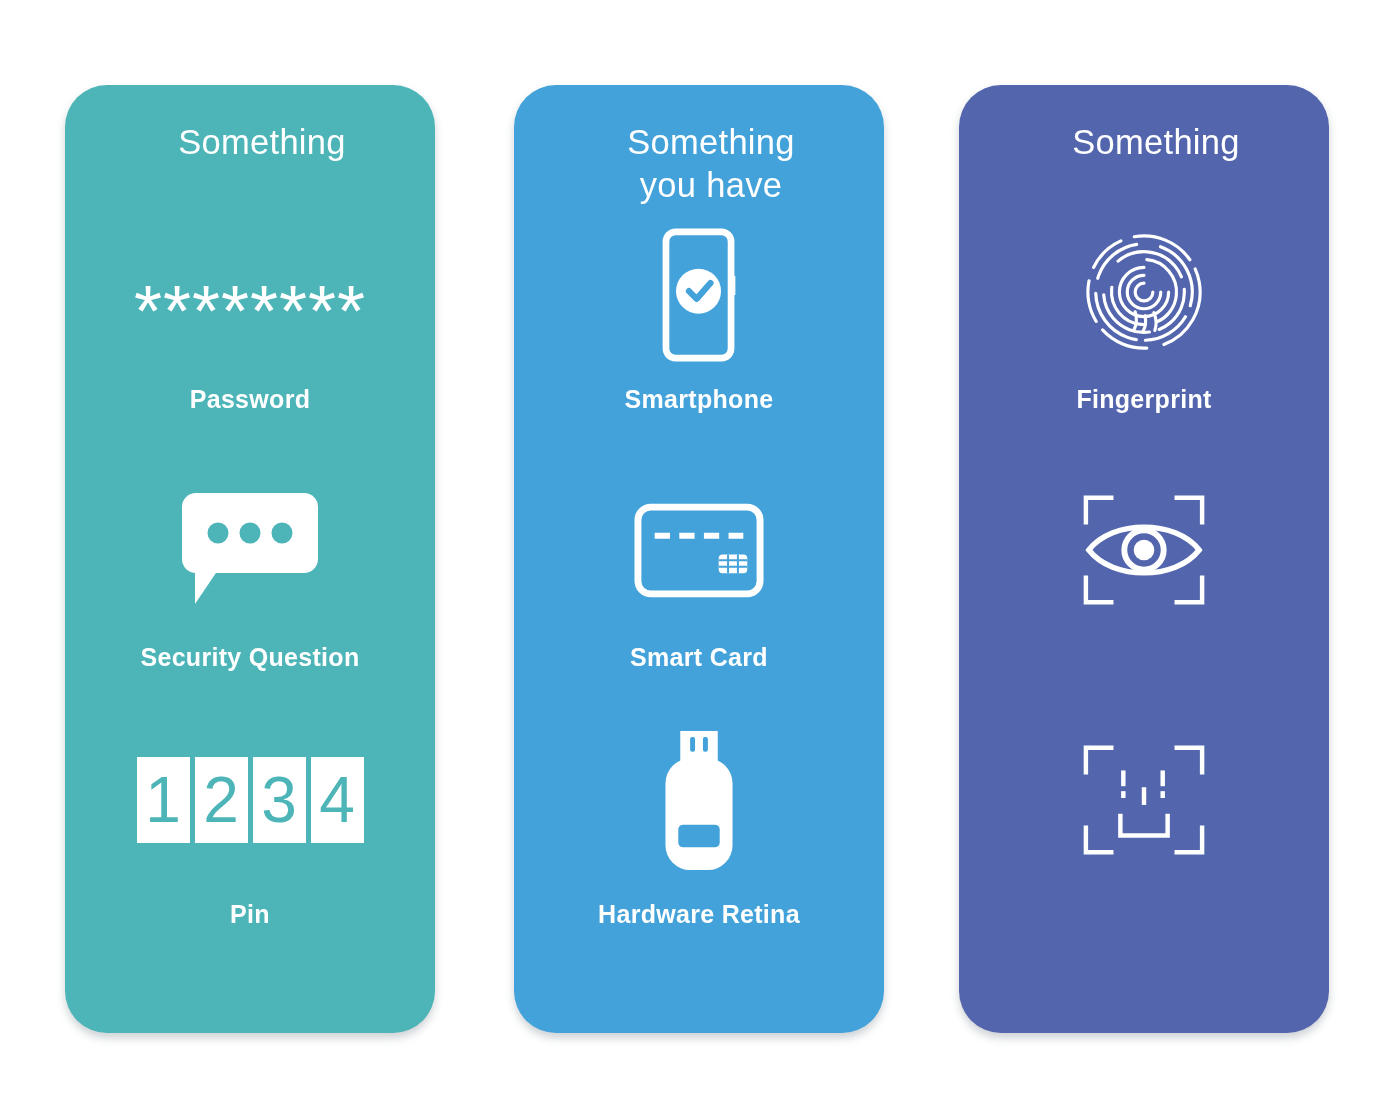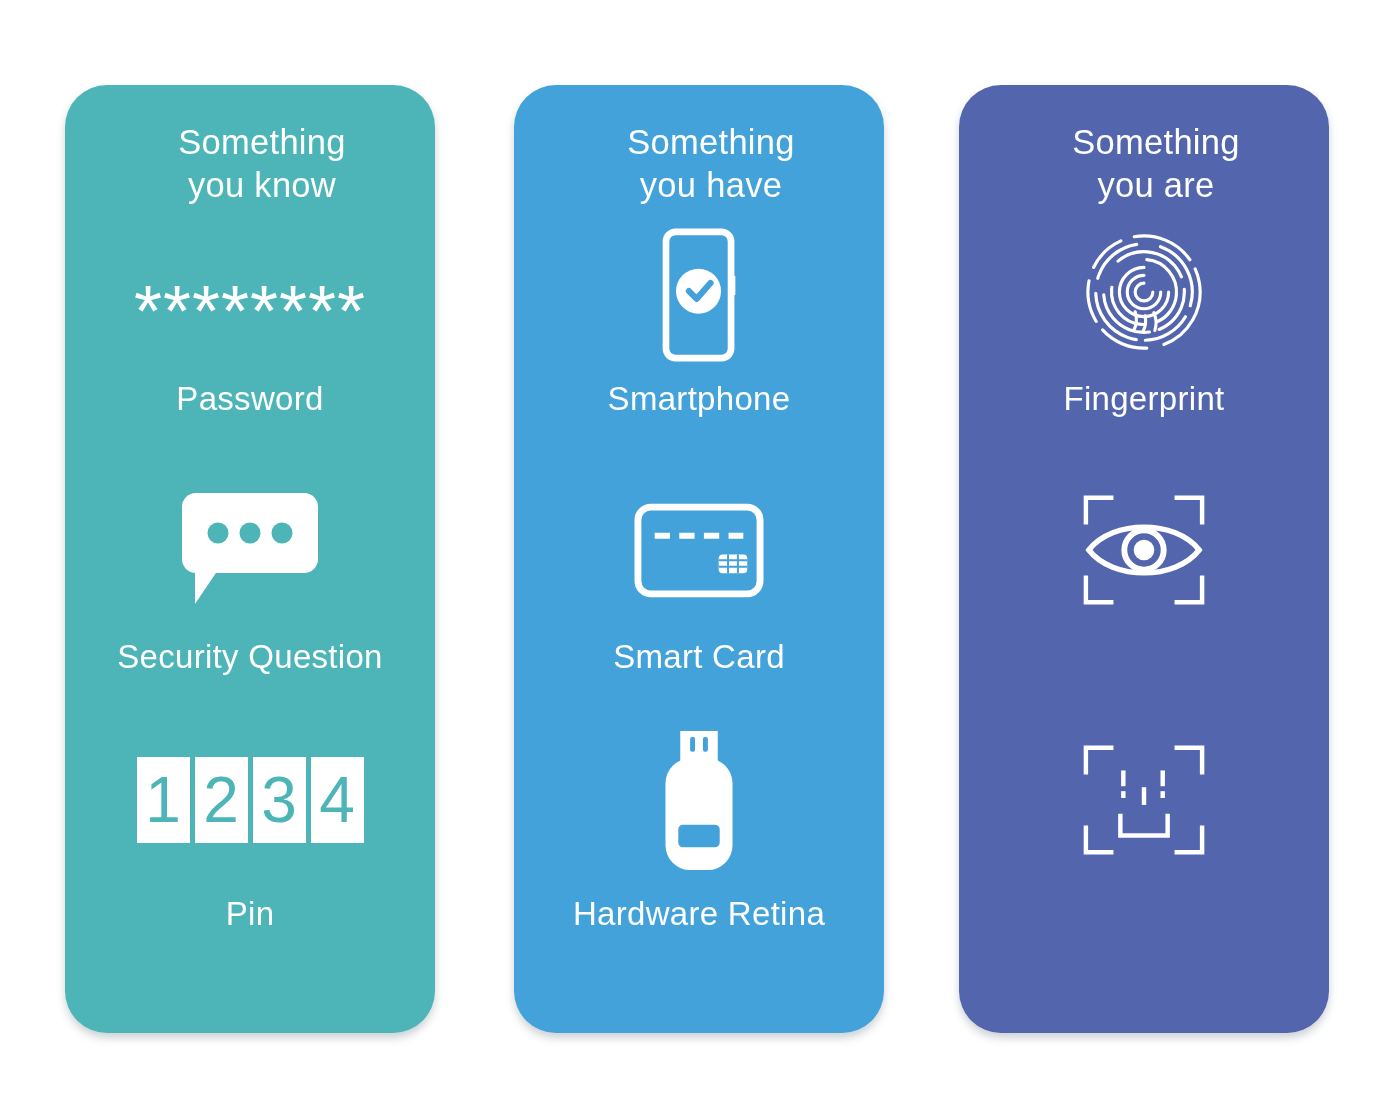--- a/index.html
+++ b/index.html
@@ -35,21 +35,21 @@
   .icon-row{height:130px;}
   .r-icon1{top:145px;}
   .r-label1{top:290px;}
   .r-icon2{top:400px;}
   .r-label2{top:548px;}
   .r-icon3{top:650px;}
   .r-label3{top:805px;}
 
   .item-label{
     height:48px;line-height:48px;
-    font-size:33px;font-weight:400;letter-spacing:0.3px;
+    font-size:25px;font-weight:700;letter-spacing:0.3px;
     text-align:left;
   }
 
   .asterisks{
     font-size:72px;letter-spacing:1px;
     transform:translateY(16px);
     white-space:nowrap;
   }
 
   .pin{display:flex;gap:5px;}
@@ -63,21 +63,20 @@
   svg{display:block;}
 </style>
 </head>
 <body>
 
 <div class="canvas">
 
   <section class="card c1">
     <h2 class="title">
       <span>Something</span>
-      <span>you know</span>
     </h2>
 
     <div class="row icon-row r-icon1">
       <div class="asterisks">********</div>
     </div>
     <div class="row r-label1">
         <div class="item-label">Password</div>
       </div>
 
     <div class="row icon-row r-icon2">
@@ -146,21 +145,20 @@
       </svg>
     </div>
     <div class="row r-label3">
         <div class="item-label">Hardware Retina</div>
       </div>
   </section>
 
   <section class="card c3">
     <h2 class="title">
       <span>Something</span>
-      <span>you are</span>
     </h2>
 
     <div class="row icon-row r-icon1">
       <svg width="140" height="128" viewBox="0 0 140 130">
         <g stroke="#ffffff" stroke-width="3.2" fill="none" stroke-linecap="round">
           <circle cx="70" cy="62" r="57" pathLength="100" stroke-dasharray="18 3 26 5 14 3 12 4 11 4" transform="rotate(-100 70 62)"></circle>
           <circle cx="70" cy="62" r="49" pathLength="100" stroke-dasharray="24 4 16 3 22 5 18 8" transform="rotate(-70 70 62)"></circle>
           <circle cx="70" cy="62" r="41" pathLength="100" stroke-dasharray="30 5 20 4 26 15" transform="rotate(-130 70 62)"></circle>
           <circle cx="70" cy="62" r="33" pathLength="100" stroke-dasharray="42 6 28 24" transform="rotate(-85 70 62)"></circle>
           <path d="M70 37 a25 25 0 1 0 25 25"></path>

